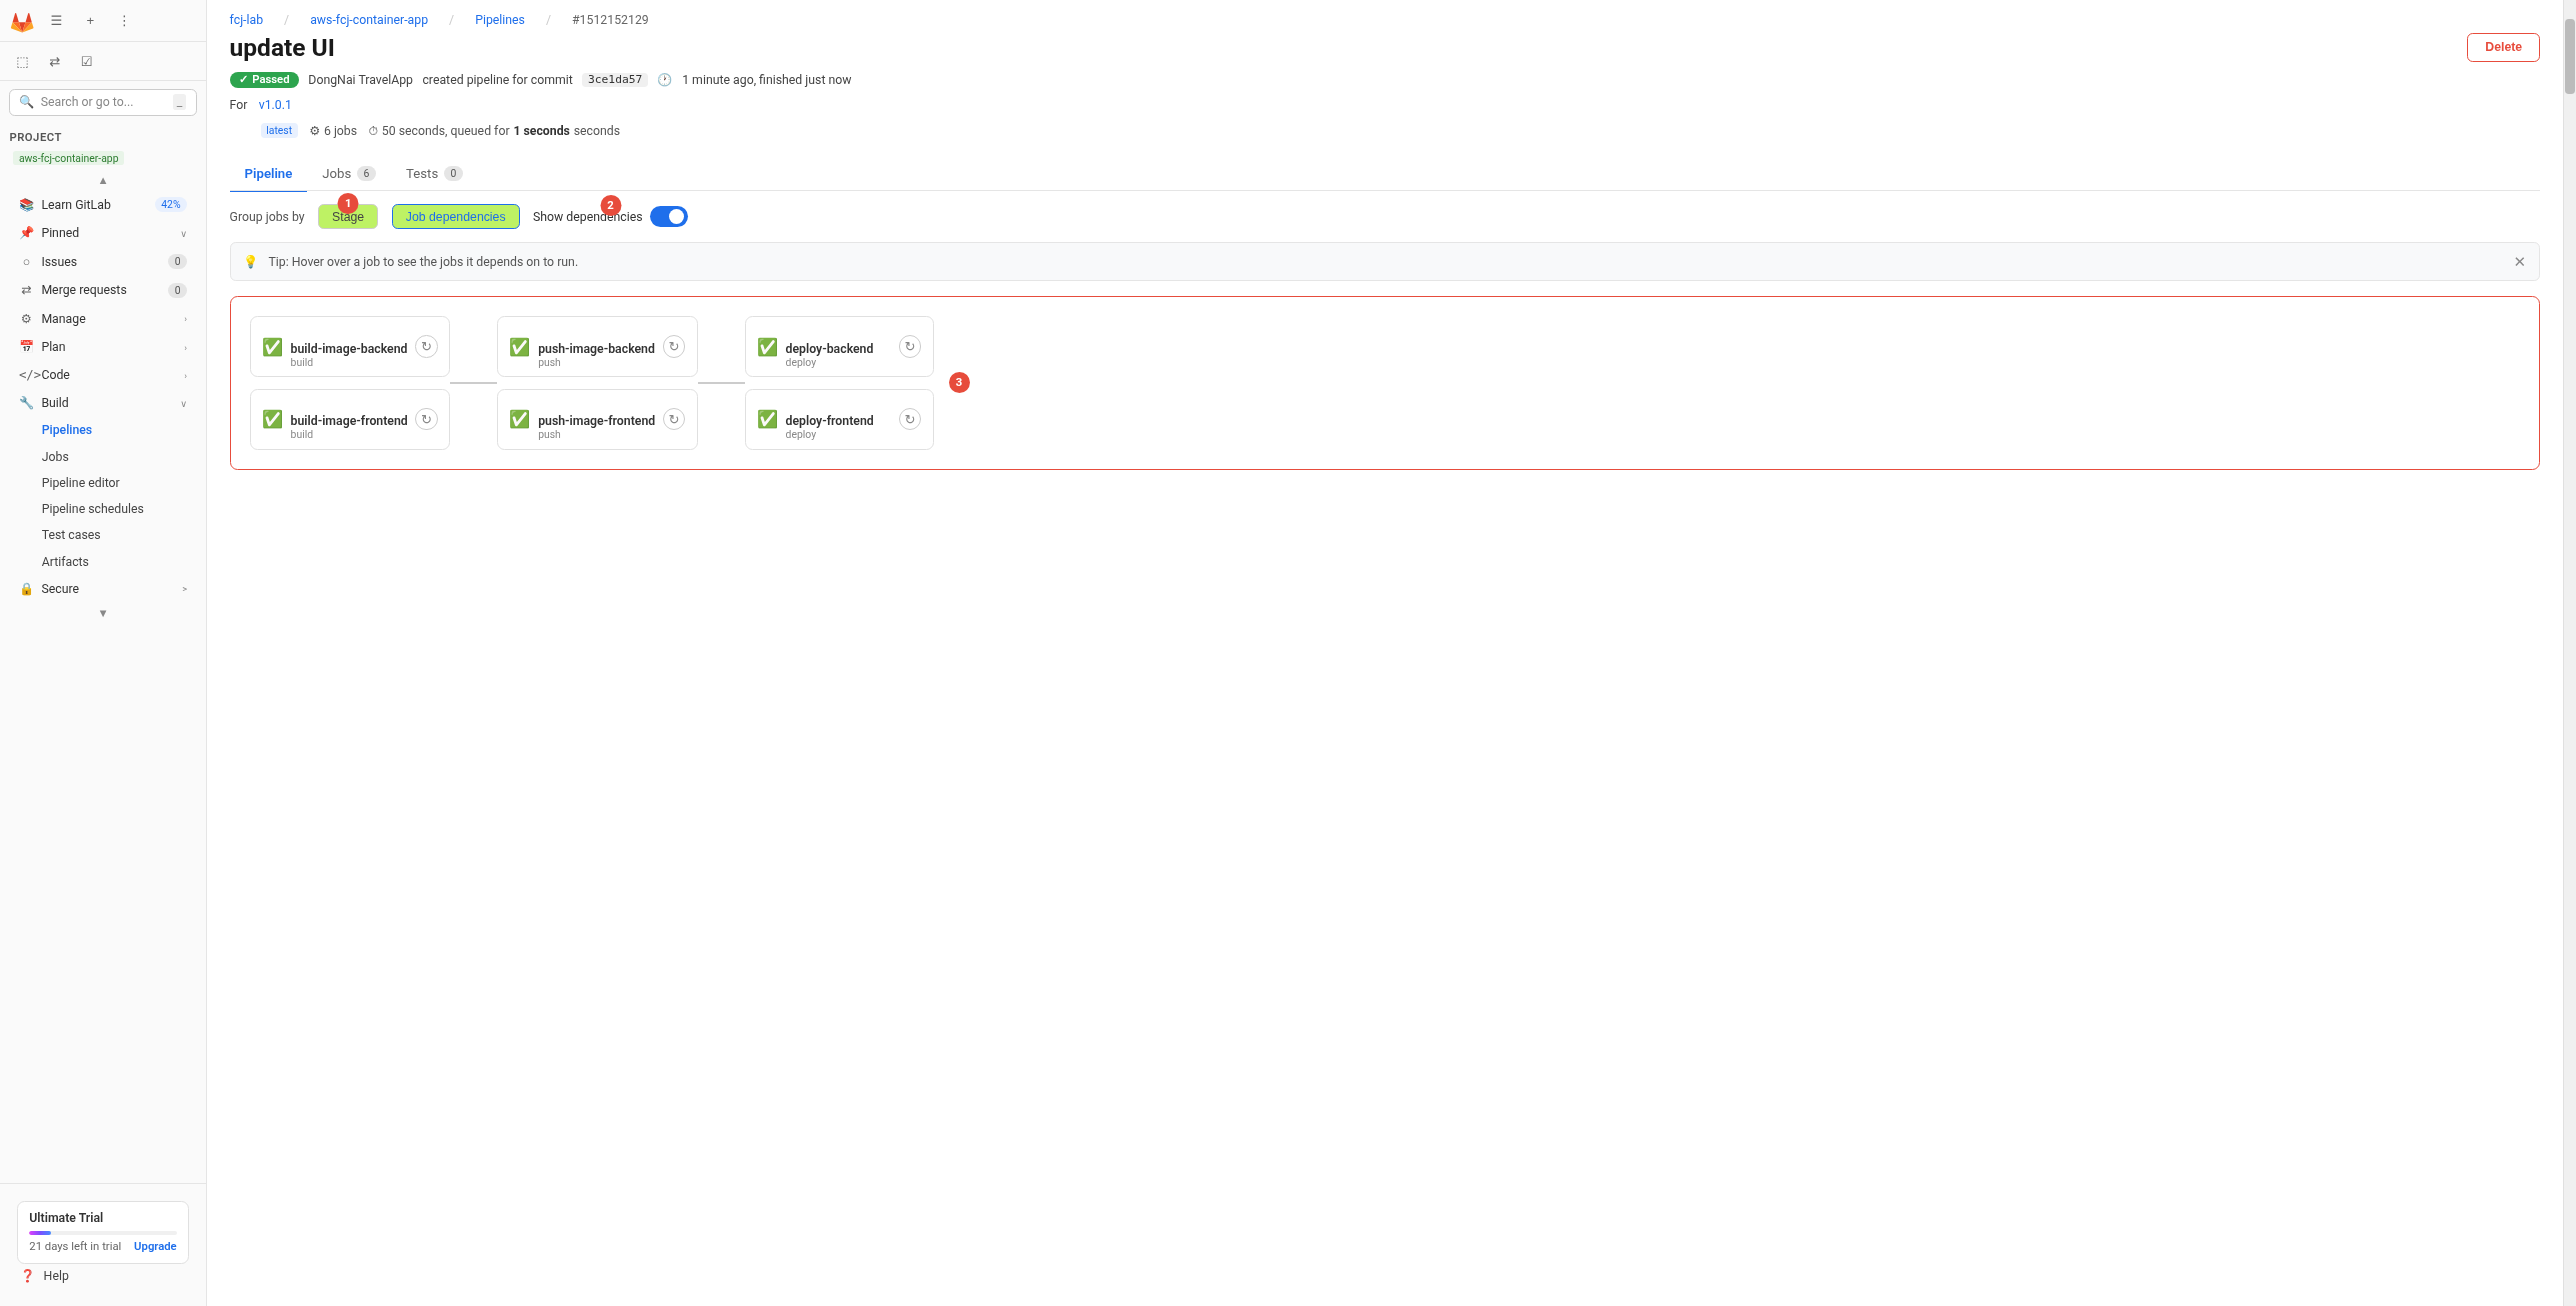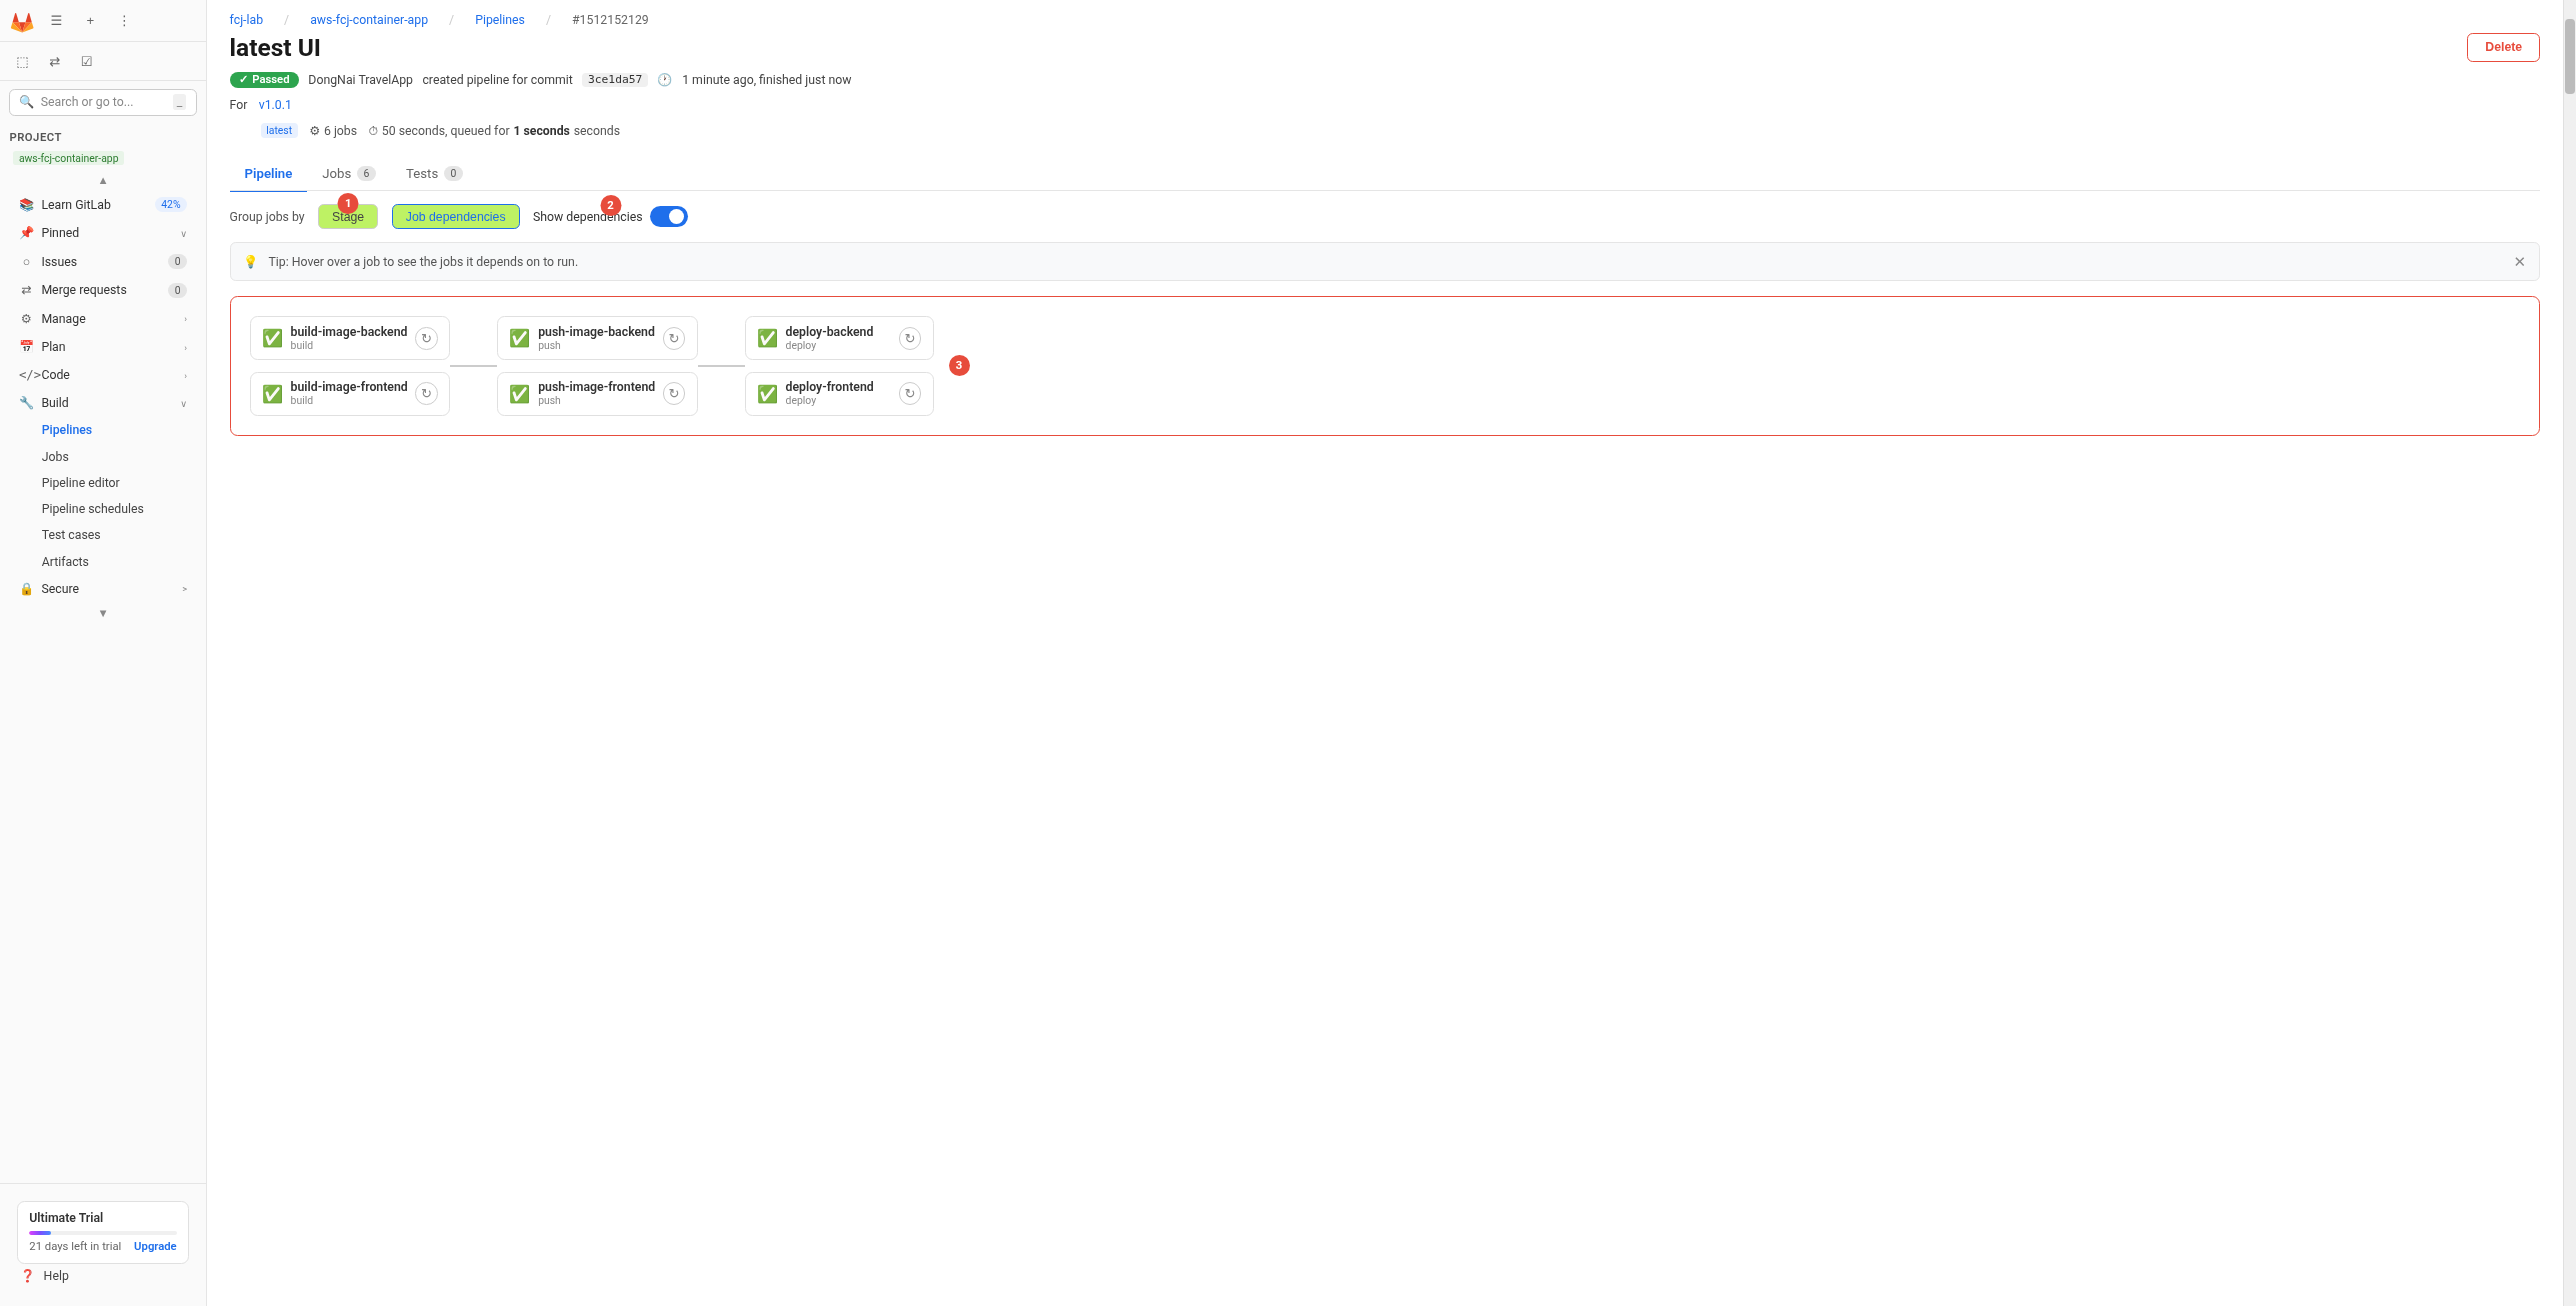--- a/index.html
+++ b/index.html
@@ -75,21 +75,21 @@
 
     
     .pipeline-diagram { margin: 0 22.6px 22.6px; border: 1.9px solid #e74c3c; border-radius: 7.5px; padding: 19px; position: relative; }
     .pipeline-stages { display: flex; align-items: center; gap: 0; }
     .stage-column { display: flex; flex-direction: column; gap: 11.3px; }
     .connector { width: 47px; display: flex; align-items: center; justify-content: center; }
     .connector-line { height: 1.9px; width: 100%; background: #ccc; }
     .job-card { display: flex; align-items: center; gap: 7.5px; background: #fff; border: 0.9px solid #e0e0e0; border-radius: 7.5px; padding: 7.5px 11.3px; min-width: 189px; cursor: pointer; }
     .job-success { color: #2da44e; font-size: 17px; }
     .job-info { flex: 1; }
-    .job-name { font-size: 12.3px; font-weight: 600; color: #333; }
+    .job-name { font-size: 12.3px; font-weight: 600; color: #333; margin-top: 17px; }
     .job-stage { font-size: 10.4px; color: #888; }
     .job-refresh { color: #888; cursor: pointer; font-size: 13.2px; border: 0.9px solid #ccc; border-radius: 50%; width: 22.6px; height: 22.6px; display: flex; align-items: center; justify-content: center; }
 
     
     ::-webkit-scrollbar { width: 7.5px; }
     ::-webkit-scrollbar-track { background: #f5f5f5; }
     ::-webkit-scrollbar-thumb { background: #ccc; border-radius: 3.8px; }
   </style>
 </head>
 <body>
@@ -223,21 +223,21 @@
     <a href="#">fcj-lab</a>
     <span class="breadcrumb-sep">/</span>
     <a href="#">aws-fcj-container-app</a>
     <span class="breadcrumb-sep">/</span>
     <a href="#">Pipelines</a>
     <span class="breadcrumb-sep">/</span>
     <span>#1512152129</span>
   </div>
 
   <div style="display:flex; align-items:center; padding: 5.7px 22.6px; justify-content: space-between;">
-    <h1 class="page-title" style="padding:0;">latest UI</h1>
+    <h1 class="page-title" style="padding:0;">update UI</h1>
     <button style="border: 0.9px solid #e74c3c; color: #e74c3c; background: #fff; border-radius: 5.7px; padding: 6.6px 17px; cursor: pointer; font-size: 12.3px; font-weight: 600;">Delete</button>
   </div>
 
   <div class="pipeline-meta">
     <span class="passed-badge">
       <span>✓</span>
       <span>Passed</span>
     </span>
     <span class="meta-text">DongNai TravelApp</span>
     <span class="meta-text">created pipeline for commit</span>

